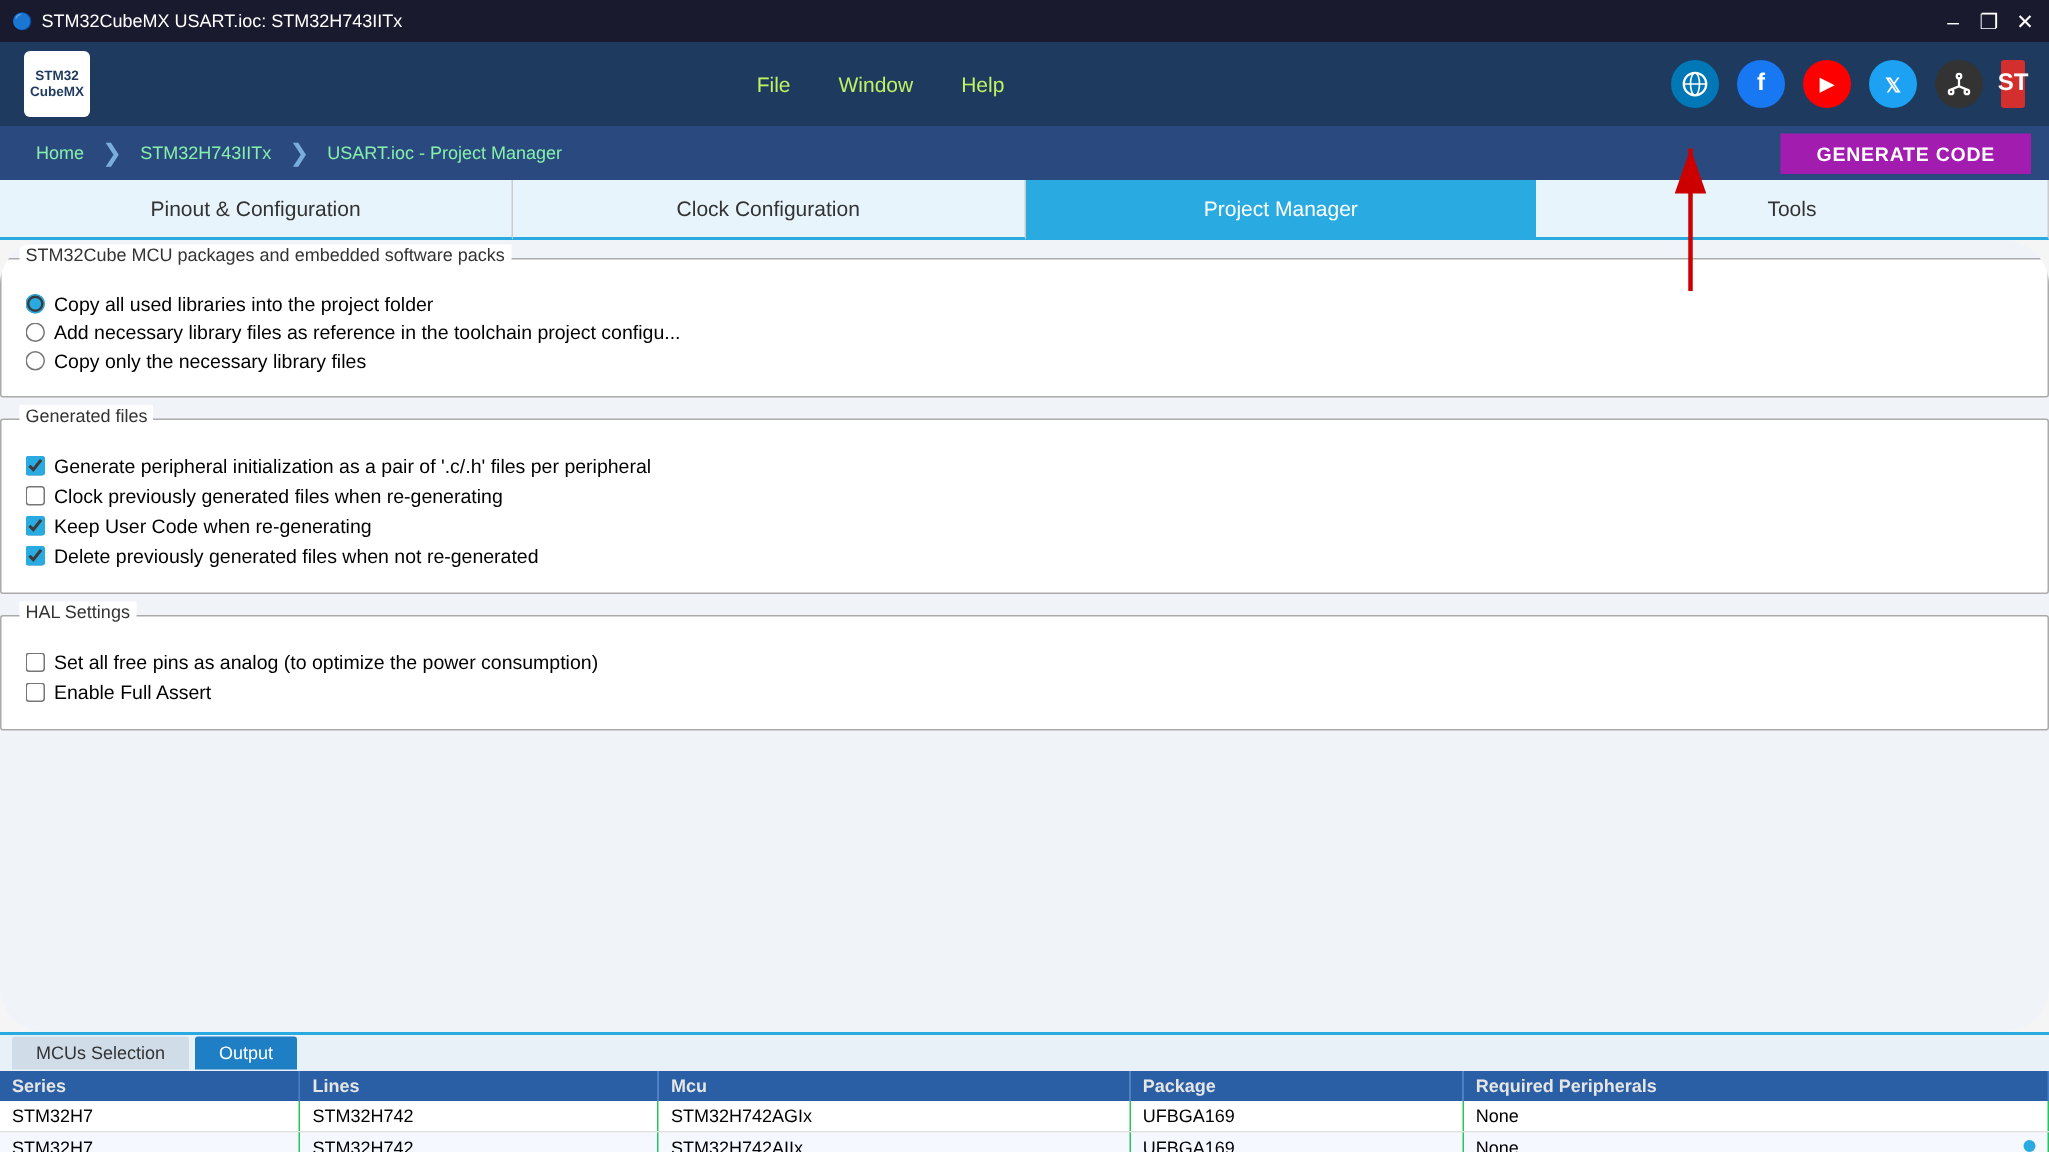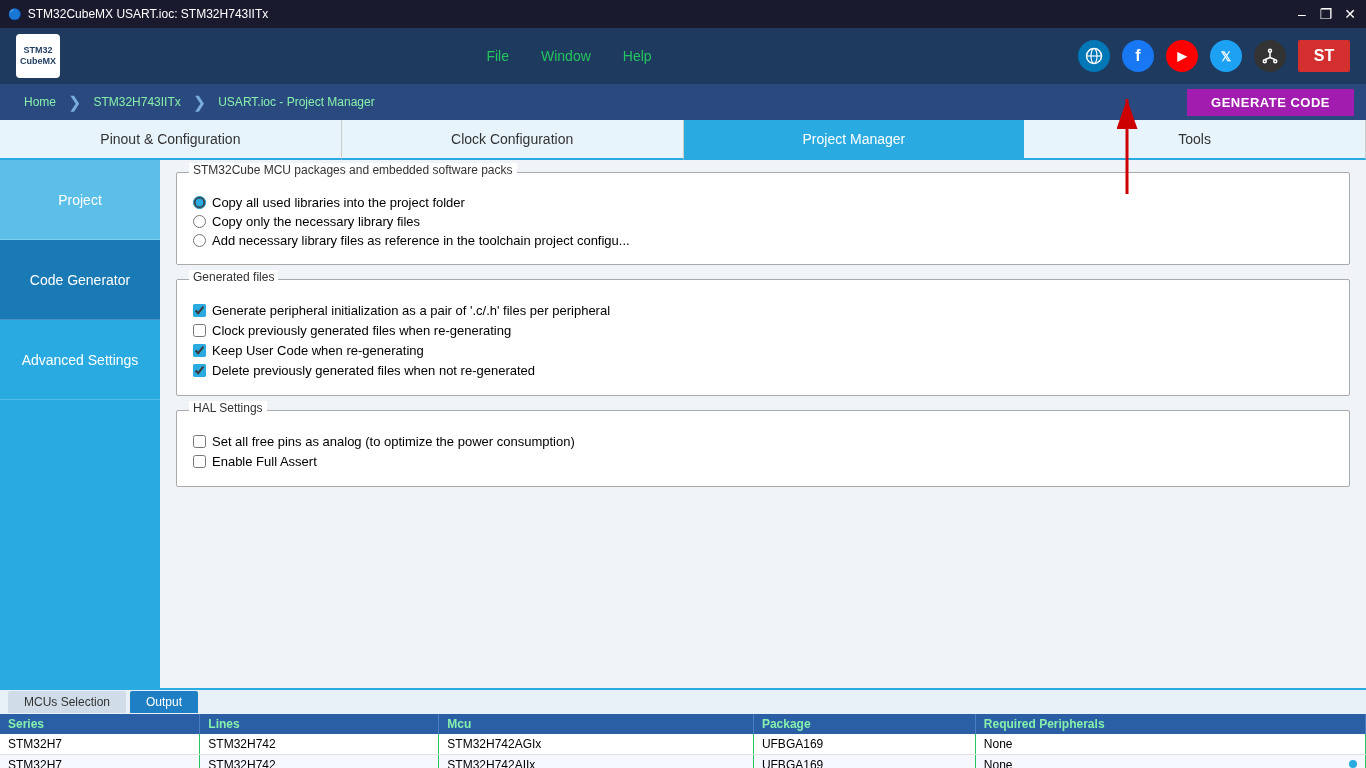--- a/index.html
+++ b/index.html
@@ -25,21 +25,21 @@
       background: #1e3a5f;
       display: flex;
       align-items: center;
       height: 56px;
       padding: 0 16px;
       justify-content: space-between;
     }
     .menu-logo { display: flex; align-items: center; gap: 8px; }
     .logo-box { width: 44px; height: 44px; background: #fff; border-radius: 4px; display: flex; align-items: center; justify-content: center; font-weight: bold; font-size: 10px; color: #1e3a5f; }
     .menu-items { display: flex; gap: 32px; }
-    .menu-item { color: #22c55e; font-size: 14px; cursor: pointer; }
+    .menu-item { color: #bef264; font-size: 14px; cursor: pointer; }
     .menu-social { display: flex; align-items: center; gap: 12px; }
     .social-icon { width: 32px; height: 32px; border-radius: 50%; display: flex; align-items: center; justify-content: center; color: white; font-size: 14px; font-weight: bold; }
     .icon-globe { background: #0077b6; }
     .icon-fb { background: #1877f2; }
     .icon-yt { background: #ff0000; }
     .icon-tw { background: #1da1f2; }
     .icon-net { background: #333; }
     .icon-st { background: #d32f2f; }
 
     
@@ -115,23 +115,24 @@
       cursor: pointer;
       min-height: 80px;
       border-bottom: 1px solid rgba(255,255,255,0.2);
     }
     .sidebar-item.active { background: #1a7ab5; }
     .sidebar-item.dimmed { background: #5bbfe8; }
 
     
     .main-content {
       flex: 1;
-      padding: 12px 16px;
+      padding: 12px 0;
       overflow-y: auto;
       background: #f0f4f8;
+      border-radius: 30px;
     }
 
     .section-box {
       background: #fff;
       border: 1px solid #aaa;
       border-radius: 2px;
       margin-bottom: 14px;
       padding: 12px 16px;
       position: relative;
     }
@@ -180,21 +181,21 @@
       padding: 4px 16px;
       font-size: 12px;
       cursor: pointer;
       border-radius: 2px 2px 0 0;
     }
     .bottom-tab.active { background: #1e7fc4; color: #fff; }
     .bottom-tab.inactive { background: #d0dde8; color: #333; }
 
     .table-area { overflow: hidden; }
     .data-table { width: 100%; border-collapse: collapse; font-size: 12px; }
-    .data-table th { background: #2a5fa5; color: #86efac; padding: 3px 8px; text-align: left; border-right: 1px solid #4a7fc5; margin-left: 20px; }
+    .data-table th { background: #2a5fa5; color: #e5e5e5; padding: 3px 8px; text-align: left; border-right: 1px solid #4a7fc5; margin-left: 20px; }
     .data-table td { padding: 3px 8px; border-bottom: 1px solid #e0e0e0; border-right: 1px solid #22c55e; }
     .data-table tr:nth-child(even) td { background: #f5f9ff; }
     .data-table tr:nth-child(odd) td { background: #fff; }
 
     .content-wrapper {
       position: relative;
     }
   </style>
 </head>
 <body>
@@ -244,21 +245,21 @@
       <div class="social-icon icon-net">
         <svg width="18" height="18" viewBox="0 0 24 24" fill="none" stroke="white" stroke-width="2">
             <circle cx="12" cy="5" r="2"></circle>
             <circle cx="5" cy="19" r="2"></circle>
             <circle cx="19" cy="19" r="2"></circle>
             <line x1="12" y1="7" x2="12" y2="14"></line>
             <line x1="12" y1="14" x2="5" y2="17"></line>
             <line x1="12" y1="14" x2="19" y2="17"></line>
           </svg>
       </div>
-      <div class="social-icon icon-st" style="border-radius:2px; width:52px; font-size:16px; font-weight:bold;">ST</div>
+      <div class="social-icon icon-st" style="border-radius:2px; width:16px; font-size:16px; font-weight:bold;">ST</div>
     </div>
   </div>
 
   <div class="breadcrumb">
     <div class="breadcrumb-items">
       <span class="breadcrumb-item">Home</span>
       <span class="breadcrumb-chevron">❯</span>
       <span class="breadcrumb-item">STM32H743IITx</span>
       <span class="breadcrumb-chevron">❯</span>
       <span class="breadcrumb-item">USART.ioc - Project Manager</span>
@@ -268,47 +269,36 @@
 
   <div class="main-tabs">
     <div class="main-tab inactive">Pinout &amp; Configuration</div>
     <div class="main-tab inactive">Clock Configuration</div>
     <div class="main-tab active">Project Manager</div>
     <div class="main-tab inactive">Tools</div>
   </div>
 
   <div class="content-area">
 
-    <div class="sidebar">
-      <div class="sidebar-item dimmed">
-        <span>Project</span>
-      </div>
-      <div class="sidebar-item active">
-        <span>Code Generator</span>
-      </div>
-      <div class="sidebar-item">
-        <span>Advanced Settings</span>
-      </div>
-    </div>
 
     <div class="main-content">
 
       <div class="section-box" style="padding-top: 18px;">
         <span class="section-title">STM32Cube MCU packages and embedded software packs</span>
         <div class="radio-option">
           <input type="radio" name="mcu_pkg" checked="" style="">
           <label>Copy all used libraries into the project folder</label>
         </div>
         <div class="radio-option">
           <input type="radio" name="mcu_pkg" style="">
-          <label>Copy only the necessary library files</label>
+          <label>Add necessary library files as reference in the toolchain project configu...</label>
         </div>
         <div class="radio-option">
           <input type="radio" name="mcu_pkg" style="">
-          <label>Add necessary library files as reference in the toolchain project configu...</label>
+          <label>Copy only the necessary library files</label>
         </div>
       </div>
 
       <div class="section-box" style="padding-top: 18px;">
         <span class="section-title">Generated files</span>
         <div class="checkbox-option">
           <input type="checkbox" checked="" style="">
           <label>Generate peripheral initialization as a pair of '.c/.h' files per peripheral</label>
         </div>
         <div class="checkbox-option">

